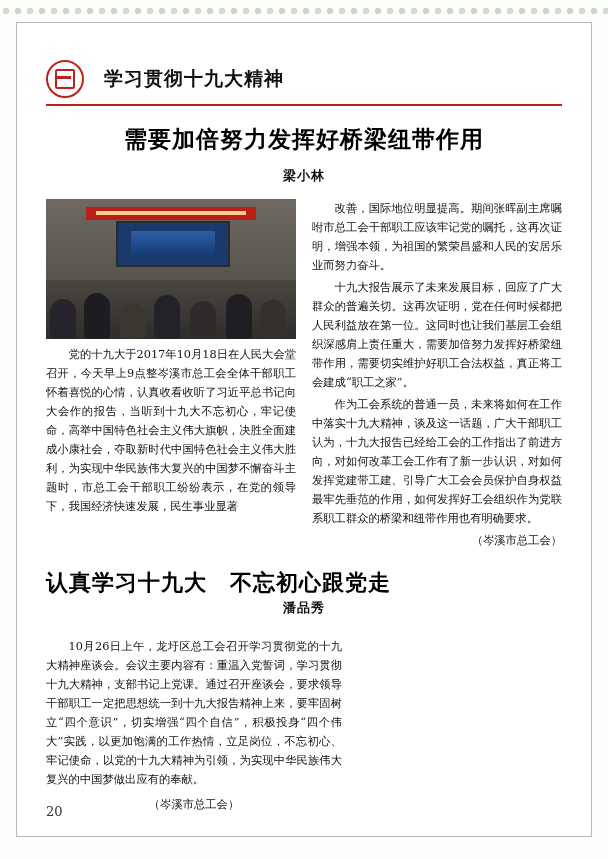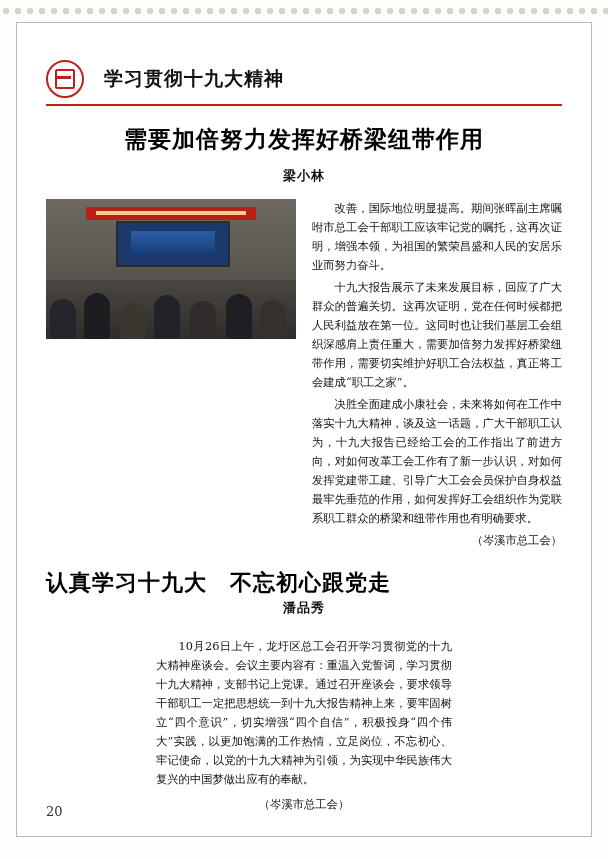--- a/index.html
+++ b/index.html
@@ -148,21 +148,21 @@
   .p2-people i:nth-child(3){left:62px;height:32px;background:#3a2b22;}
   .p2-people i:nth-child(4){left:92px;height:36px;}
   .p2-people i:nth-child(5){left:122px;height:31px;background:#443127;}
   .p2-people i:nth-child(6){left:150px;height:37px;}
   .p2-people i:nth-child(7){left:178px;height:33px;background:#2e231c;}
   .caption{
     font-family:"DejaVu Serif","Liberation Serif",serif;
     font-size:8.4px;color:#222;text-align:center;line-height:12px;width:206px;
   }
 
-  .lower{display:flex;gap:14px;align-items:flex-start;margin-top:20px;justify-content:center;}
+  .lower{display:flex;gap:14px;align-items:flex-start;margin-top:20px;}
   .lower-left{width:296px;}
   .lower-right{width:206px;}
 
   .page-num{
     position:absolute;left:46px;bottom:40px;
     font-family:"DejaVu Serif","Liberation Serif",serif;
     font-size:13px;color:#333;
   }
 </style>
 </head>
@@ -194,26 +194,27 @@
           <div class="p1-people">
             <i></i>
               <i></i>
               <i></i>
               <i></i>
               <i></i>
               <i></i>
               <i></i>
           </div>
         </div>
+        <p class="body">党的十九大于2017年10月18日在人民大会堂召开，今天早上9点整岑溪市总工会全体干部职工怀着喜悦的心情，认真收看收听了习近平总书记向大会作的报告，当听到十九大不忘初心，牢记使命，高举中国特色社会主义伟大旗帜，决胜全面建成小康社会，夺取新时代中国特色社会主义伟大胜利，为实现中华民族伟大复兴的中国梦不懈奋斗主题时，市总工会干部职工纷纷表示，在党的领导下，我国经济快速发展，民生事业显著</p>
       </div>
 
       <div class="col">
         <p class="body">改善，国际地位明显提高。期间张晖副主席嘱咐市总工会干部职工应该牢记党的嘱托，这再次证明，增强本领，为祖国的繁荣昌盛和人民的安居乐业而努力奋斗。</p>
         <p class="body">十九大报告展示了未来发展目标，回应了广大群众的普遍关切。这再次证明，党在任何时候都把人民利益放在第一位。这同时也让我们基层工会组织深感肩上责任重大，需要加倍努力发挥好桥梁纽带作用，需要切实维护好职工合法权益，真正将工会建成“职工之家”。</p>
-        <p class="body">决胜全面建成小康社会，未来将如何在工作中落实十九大精神，谈及这一话题，广大干部职工认为，十九大报告已经给工会的工作指出了前进方向，对如何改革工会工作有了新一步认识，对如何发挥党建带工建、引导广大工会会员保护自身权益最牢先垂范的作用，如何发挥好工会组织作为党联系职工群众的桥梁和纽带作用也有明确要求。</p>
+        <p class="body">作为工会系统的普通一员，未来将如何在工作中落实十九大精神，谈及这一话题，广大干部职工认为，十九大报告已经给工会的工作指出了前进方向，对如何改革工会工作有了新一步认识，对如何发挥党建带工建、引导广大工会会员保护自身权益最牢先垂范的作用，如何发挥好工会组织作为党联系职工群众的桥梁和纽带作用也有明确要求。</p>
         <div class="sign">（岑溪市总工会）</div>
       </div>
     </div>
 
     <div class="art-title2">认真学习十九大　不忘初心跟党走</div>
     <div class="byline">潘品秀</div>
 
     <div class="lower">
       <div class="lower-left">
         <p class="body">10月26日上午，龙圩区总工会召开学习贯彻党的十九大精神座谈会。会议主要内容有：重温入党誓词，学习贯彻十九大精神，支部书记上党课。通过召开座谈会，要求领导干部职工一定把思想统一到十九大报告精神上来，要牢固树立“四个意识”，切实增强“四个自信”，积极投身“四个伟大”实践，以更加饱满的工作热情，立足岗位，不忘初心、牢记使命，以党的十九大精神为引领，为实现中华民族伟大复兴的中国梦做出应有的奉献。</p>

